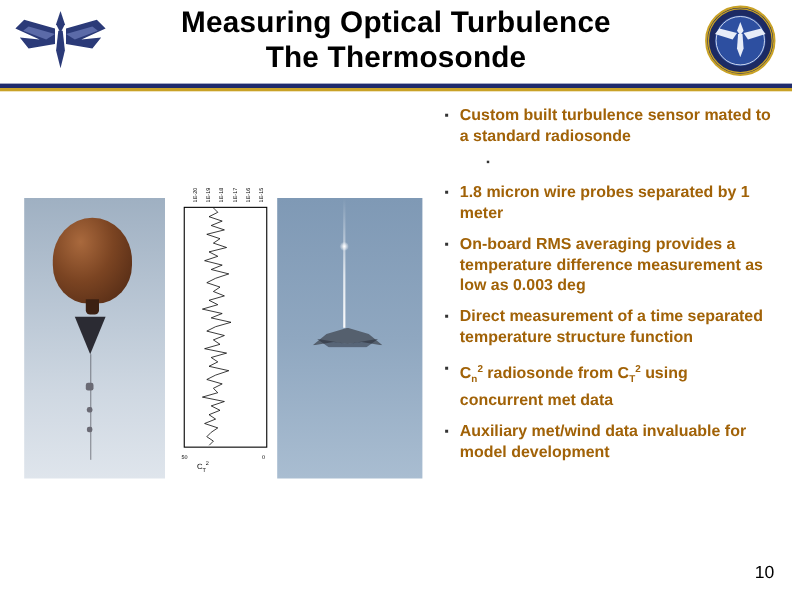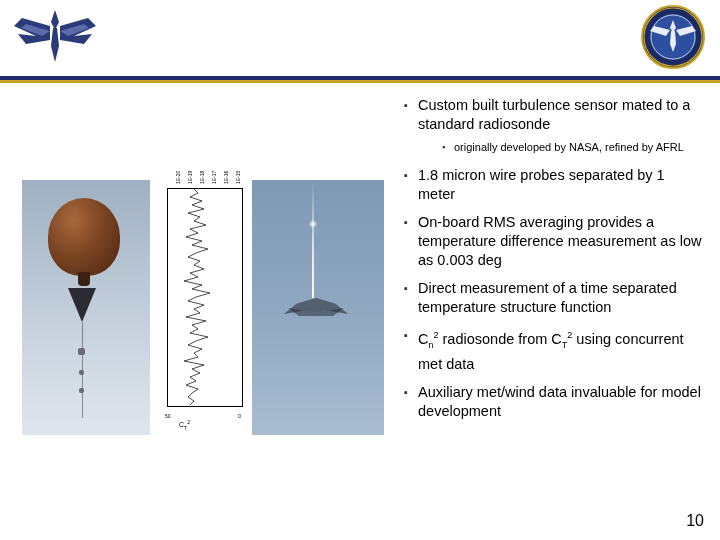--- a/index.html
+++ b/index.html
@@ -255,22 +255,22 @@
   .bullet-marker {
     width: 14px;
     flex: 0 0 14px;
     color: #333333;
     font-size: 11px;
     line-height: 19px;
     text-align: left;
   }
   .bullet-text {
     font-size: 14.5px;
-    font-weight: normal;
-    color: #000000;
+    font-weight: bold;
+    color: #a16207;
     line-height: 19px;
     flex: 1;
   }
   .bullet-text sub { font-size: 9px; }
   .bullet-text sup { font-size: 9px; }
 
   .bullet-row.sub {
     margin-left: 38px;
     margin-top: -3px;
     margin-bottom: 11px;
@@ -306,20 +306,24 @@
       <path d="M41 22 L45 22 L47 40 L43 56 L39 40 Z"></path>
       <path d="M38 20 L10 12 L2 20 L24 30 L6 28 L14 38 L38 34 Z"></path>
       <path d="M48 20 L76 12 L84 20 L62 30 L80 28 L72 38 L48 34 Z"></path>
     </g>
     <g fill="#5b6aa8">
       <path d="M38 25 L14 18 L9 22 L30 30 Z"></path>
       <path d="M48 25 L72 18 L77 22 L56 30 Z"></path>
     </g>
   </svg>
 
+  <div class="title-block">
+    <div class="title-line">Measuring Optical Turbulence</div>
+    <div class="title-line">The Thermosonde</div>
+  </div>
 
   <svg class="afrl-seal" viewBox="0 0 66 66">
     <circle cx="33" cy="33" r="31" fill="#1c2a63" stroke="#c9a227" stroke-width="2"></circle>
     <circle cx="33" cy="33" r="23" fill="#2d4fa0"></circle>
     <circle cx="33" cy="33" r="22" fill="none" stroke="#dfe6f5" stroke-width="0.8"></circle>
     <g fill="#e8edf8">
       <path d="M33 16 L36 24 L33 28 L30 24 Z"></path>
       <path d="M31 27 L35 27 L36 40 L33 48 L30 40 Z"></path>
       <path d="M30 26 L14 22 L10 27 L26 32 Z"></path>
       <path d="M36 26 L52 22 L56 27 L40 32 Z"></path>
@@ -375,21 +379,20 @@
 
 <div class="bullets">
 
   <div class="bullet-row">
     <div class="bullet-marker">▪</div>
     <div class="bullet-text">Custom built turbulence sensor mated to a standard radiosonde</div>
   </div>
 
   <div class="bullet-row sub">
     <div class="bullet-marker">▪</div>
-    <div class="bullet-text">originally developed by NASA, refined by AFRL</div>
   </div>
 
   <div class="bullet-row">
     <div class="bullet-marker">▪</div>
     <div class="bullet-text">1.8 micron wire probes separated by 1 meter</div>
   </div>
 
   <div class="bullet-row">
     <div class="bullet-marker">▪</div>
     <div class="bullet-text">On-board RMS averaging provides a temperature difference measurement as low as 0.003 deg</div>

